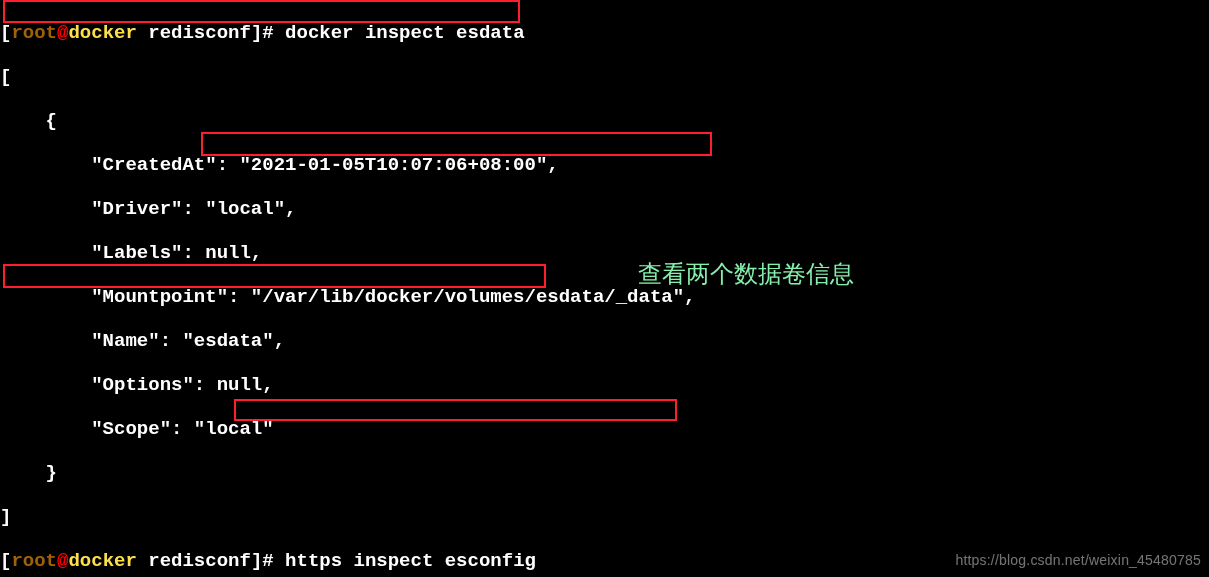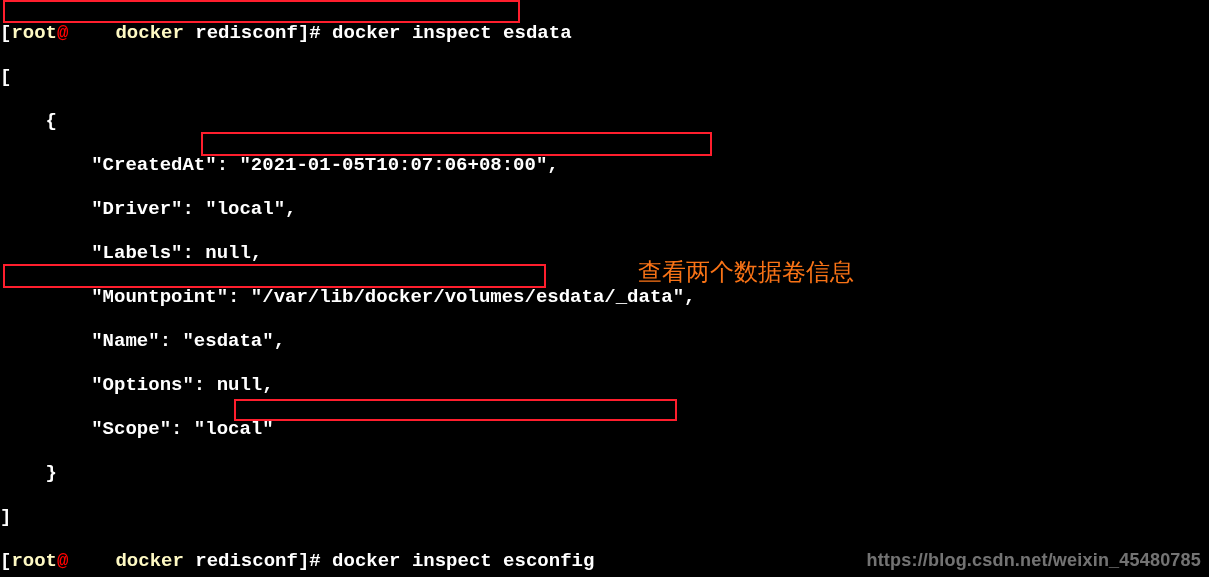--- a/index.html
+++ b/index.html
@@ -23,69 +23,69 @@
       position: relative;
       padding: 0;
       white-space: pre;
     }
     .line {
       display: block;
       white-space: pre;
       height: 22px;
     }
     .prompt-open { color: #fff; }
-    .prompt-user { color: #fef9c3; }
+    .prompt-user { color: #a16207; }
     .prompt-at { color: #ff0000; }
-    .prompt-host { color: #fef9c3; padding-left: 47px; }
+    .prompt-host { color: #fde047; }
     .prompt-path { color: #fff; text-align: center; }
     .prompt-close { color: #fff; }
     .prompt-hash { color: #fff; }
     .cmd { color: #fff; text-align: right; }
     .highlight-box {
       position: absolute;
       border: 2px solid #ff1e2d;
       background: transparent;
       pointer-events: none;
     }
     .annotation {
       position: absolute;
-      color: #f97316;
-      font-family: Liberation Mono, monospace;
+      color: #86efac;
+      font-family: Liberation Serif, serif;
       font-size: 24px;
       font-weight: normal;
       pointer-events: none;
     }
     .watermark {
       position: absolute;
       right: 8px;
       bottom: 6px;
       color: rgba(255,255,255,0.45);
       font-family: Arial, sans-serif;
-      font-size: 18px;
-      font-weight: bold;
+      font-size: 14px;
+      font-weight: normal;
       letter-spacing: 0.2px;
     }
   </style>
 </head>
 <body>
 
 <div class="terminal">
 <span class="line"><span class="prompt-open">[</span><span class="prompt-user">root</span><span class="prompt-at">@</span><span class="prompt-host">docker</span><span> </span><span class="prompt-path">redisconf</span><span class="prompt-close">]</span><span class="prompt-hash"># </span><span class="cmd">docker inspect esdata</span></span>
 <span class="line">[</span>
 <span class="line">    {</span>
 <span class="line">        "CreatedAt": "2021-01-05T10:07:06+08:00",</span>
 <span class="line">        "Driver": "local",</span>
 <span class="line">        "Labels": null,</span>
 <span class="line"><span>        "Mountpoint</span><span>": "/var/lib/docker/volumes/esdata/_data",</span></span>
 <span class="line">        "Name": "esdata",</span>
 <span class="line">        "Options": null,</span>
 <span class="line">        "Scope": "local"</span>
 <span class="line">    }</span>
 <span class="line">]</span>
-<span class="line"><span class="prompt-open">[</span><span class="prompt-user">root</span><span class="prompt-at">@</span><span class="prompt-host">docker</span><span> </span><span class="prompt-path">redisconf</span><span class="prompt-close">]</span><span class="prompt-hash"># </span><span class="cmd">docker inspect esconfig</span></span>
+<span class="line"><span class="prompt-open">[</span><span class="prompt-user">root</span><span class="prompt-at">@</span><span class="prompt-host">docker</span><span> </span><span class="prompt-path">redisconf</span><span class="prompt-close">]</span><span class="prompt-hash"># </span><span class="cmd">https inspect esconfig</span></span>
 
 
 
 
 
 
 
 
 
 

